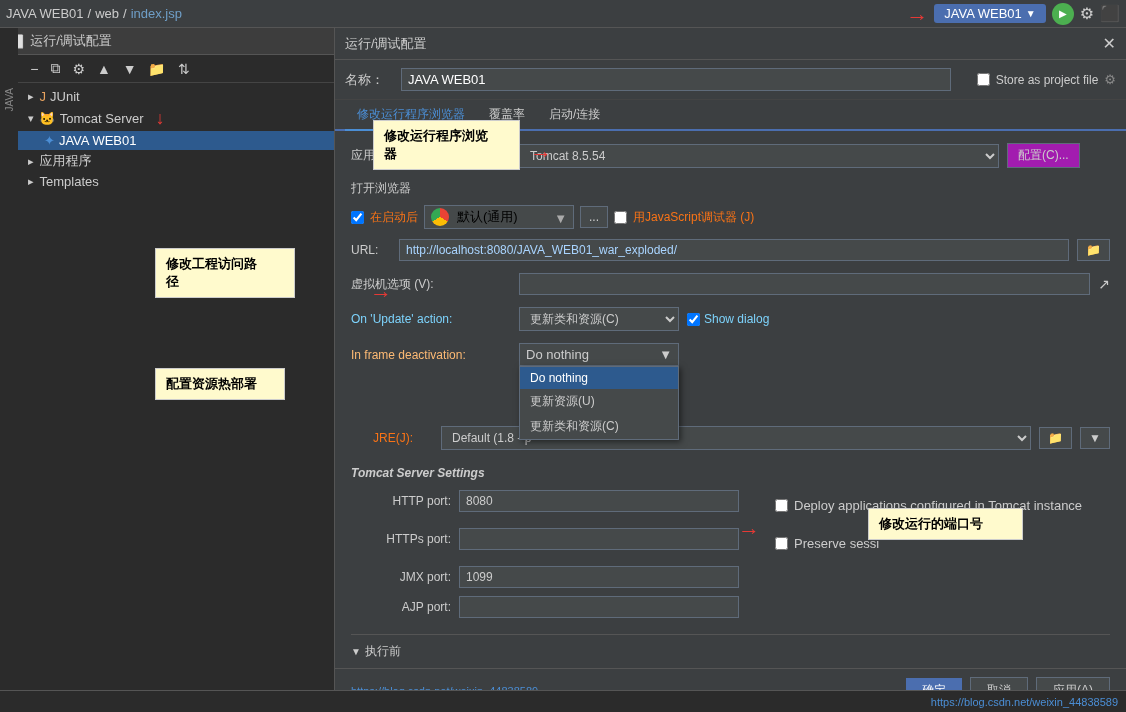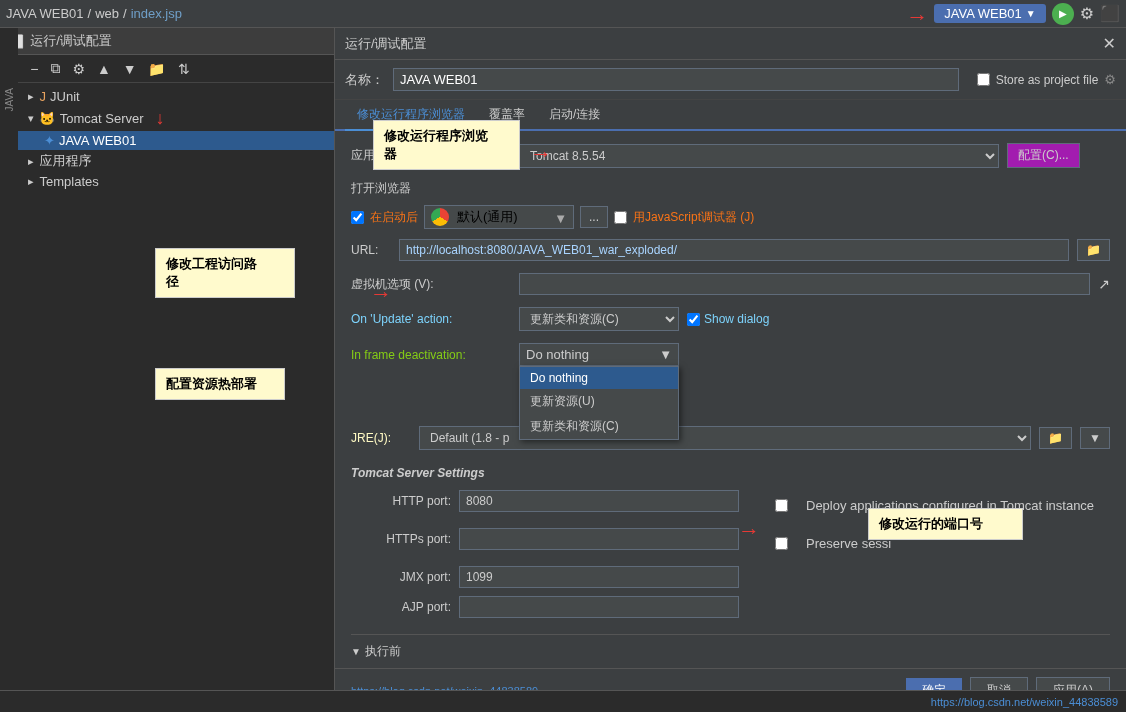--- a/index.html
+++ b/index.html
@@ -27,21 +27,21 @@
     .tree-item .indent { width: 16px; display: inline-block; }
     .tree-item .indent2 { width: 32px; display: inline-block; }
     .tree-icon { font-size: 11px; margin-right: 2px; }
 
     
     .dialog { position: absolute; left: 335px; top: 28px; right: 0; bottom: 0; background: #3c3f41; display: flex; flex-direction: column; }
     .dialog-titlebar { background: #3c3f41; padding: 6px 10px; display: flex; align-items: center; justify-content: space-between; border-bottom: 1px solid #555; }
     .dialog-title { color: #ccc; font-size: 13px; }
     .dialog-close { color: #ccc; cursor: pointer; font-size: 16px; background: none; border: none; }
 
-    .dialog-name-row { display: flex; align-items: center; padding: 8px 10px; gap: 8px; border-bottom: 1px solid #444; }
+    .dialog-name-row { display: flex; align-items: center; padding: 8px 10px; gap: 16px; border-bottom: 1px solid #444; }
     .dialog-name-row label { color: #ccc; min-width: 40px; }
     .dialog-name-input { flex: 1; background: #45494a; border: 1px solid #5f6b7a; color: #fff; padding: 3px 6px; font-size: 13px; }
     .store-project-area { display: flex; align-items: center; gap: 6px; margin-left: 10px; }
     .store-project-area input[type=checkbox] { cursor: pointer; }
     .store-project-area label { color: #ccc; font-size: 12px; }
     .gear-icon { color: #888; cursor: pointer; }
 
     
     .dialog-tabs { display: flex; align-items: center; border-bottom: 2px solid #4b6eaf; padding: 0 10px; background: #3c3f41; }
     .dialog-tab { padding: 6px 12px; color: #ccc; cursor: pointer; font-size: 12px; border-bottom: 2px solid transparent; margin-bottom: -2px; }
@@ -66,38 +66,38 @@
     .vm-row label { color: #ccc; min-width: 160px; font-size: 12px; }
     .vm-input { background: #45494a; border: 1px solid #5f6b7a; color: #ccc; padding: 3px 6px; font-size: 12px; flex: 1; }
     .expand-btn { background: none; border: none; color: #ccc; cursor: pointer; font-size: 14px; }
 
     .action-row { display: flex; align-items: center; margin-bottom: 12px; gap: 8px; }
     .action-row label { color: #7dd3fc; min-width: 160px; font-size: 12px; }
     .action-select { background: #45494a; border: 1px solid #5f6b7a; color: #ccc; padding: 3px 6px; font-size: 12px; width: 160px; }
     .show-dialog-check { display: flex; align-items: center; gap: 4px; color: #ccc; font-size: 12px; }
 
     .frame-row { display: flex; align-items: center; margin-bottom: 12px; gap: 8px; position: relative; }
-    .frame-row label { color: #84cc16; min-width: 160px; font-size: 12px; }
+    .frame-row label { color: #fdba74; min-width: 160px; font-size: 12px; }
     .frame-select-wrapper { position: relative; }
     .frame-select { background: #45494a; border: 1px solid #5f6b7a; color: #ccc; padding: 3px 6px; font-size: 12px; width: 160px; cursor: pointer; display: flex; align-items: center; justify-content: space-between; }
 
     
     .dropdown-menu { position: absolute; top: 100%; left: 0; background: #45494a; border: 1px solid #5f6b7a; z-index: 100; min-width: 160px; box-shadow: 2px 2px 6px rgba(0,0,0,0.5); }
     .dropdown-item { padding: 4px 10px; color: #ccc; font-size: 12px; cursor: pointer; }
     .dropdown-item.selected { background: #2d5a8e; color: #fff; }
 
     .jre-row { display: flex; align-items: center; margin-bottom: 16px; gap: 8px; }
-    .jre-row label { color: #fef9c3; min-width: 60px; font-size: 12px; }
+    .jre-row label { color: #f97316; min-width: 60px; font-size: 12px; margin-left: 22px; }
     .jre-select { background: #45494a; border: 1px solid #5f6b7a; color: #ccc; padding: 3px 6px; font-size: 12px; flex: 1; }
 
     .section-title { color: #ccc; font-size: 12px; margin-bottom: 10px; font-weight: bold; font-style: italic; }
     .port-row { display: flex; align-items: center; margin-bottom: 8px; gap: 8px; }
     .port-row label { color: #ccc; min-width: 100px; font-size: 12px; text-align: right; }
     .port-input { background: #45494a; border: 1px solid #5f6b7a; color: #ccc; padding: 3px 6px; font-size: 12px; width: 280px; }
-    .deploy-check { display: flex; align-items: center; gap: 18px; color: #ccc; font-size: 12px; margin-left: 20px; }
+    .deploy-check { display: flex; align-items: center; gap: 6px; color: #ccc; font-size: 12px; margin-left: 20px; }
 
     .exec-section { border-top: 1px solid #555; padding-top: 8px; margin-top: 4px; }
     .exec-title { color: #ccc; font-size: 12px; display: flex; align-items: center; gap: 4px; cursor: pointer; }
     .exec-title::before { content: '▼'; font-size: 10px; }
 
     
     .dialog-footer { display: flex; align-items: center; justify-content: flex-end; padding: 8px 16px; gap: 8px; border-top: 1px solid #555; background: #3c3f41; }
     .dialog-footer .url-bottom { color: #4b8ed5; font-size: 11px; margin-right: auto; cursor: pointer; }
     .btn-ok { background: #4b6eaf; color: #fff; border: none; padding: 4px 16px; cursor: pointer; font-size: 12px; }
     .btn-cancel { background: #45494a; color: #ccc; border: 1px solid #5f6b7a; padding: 4px 16px; cursor: pointer; font-size: 12px; }

